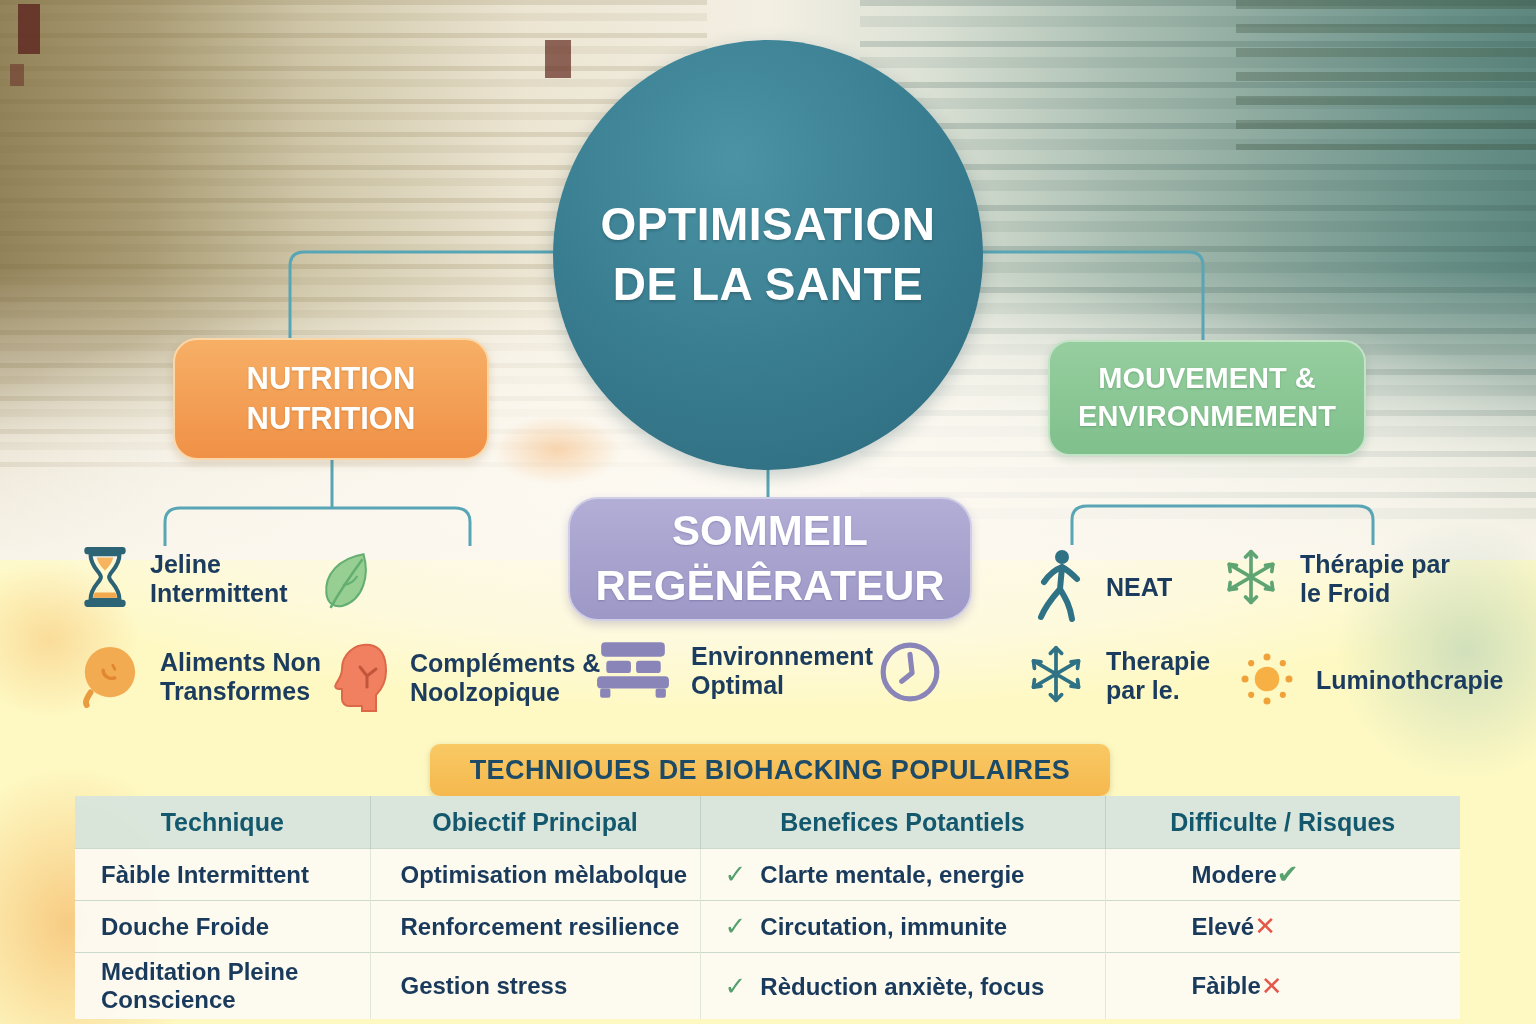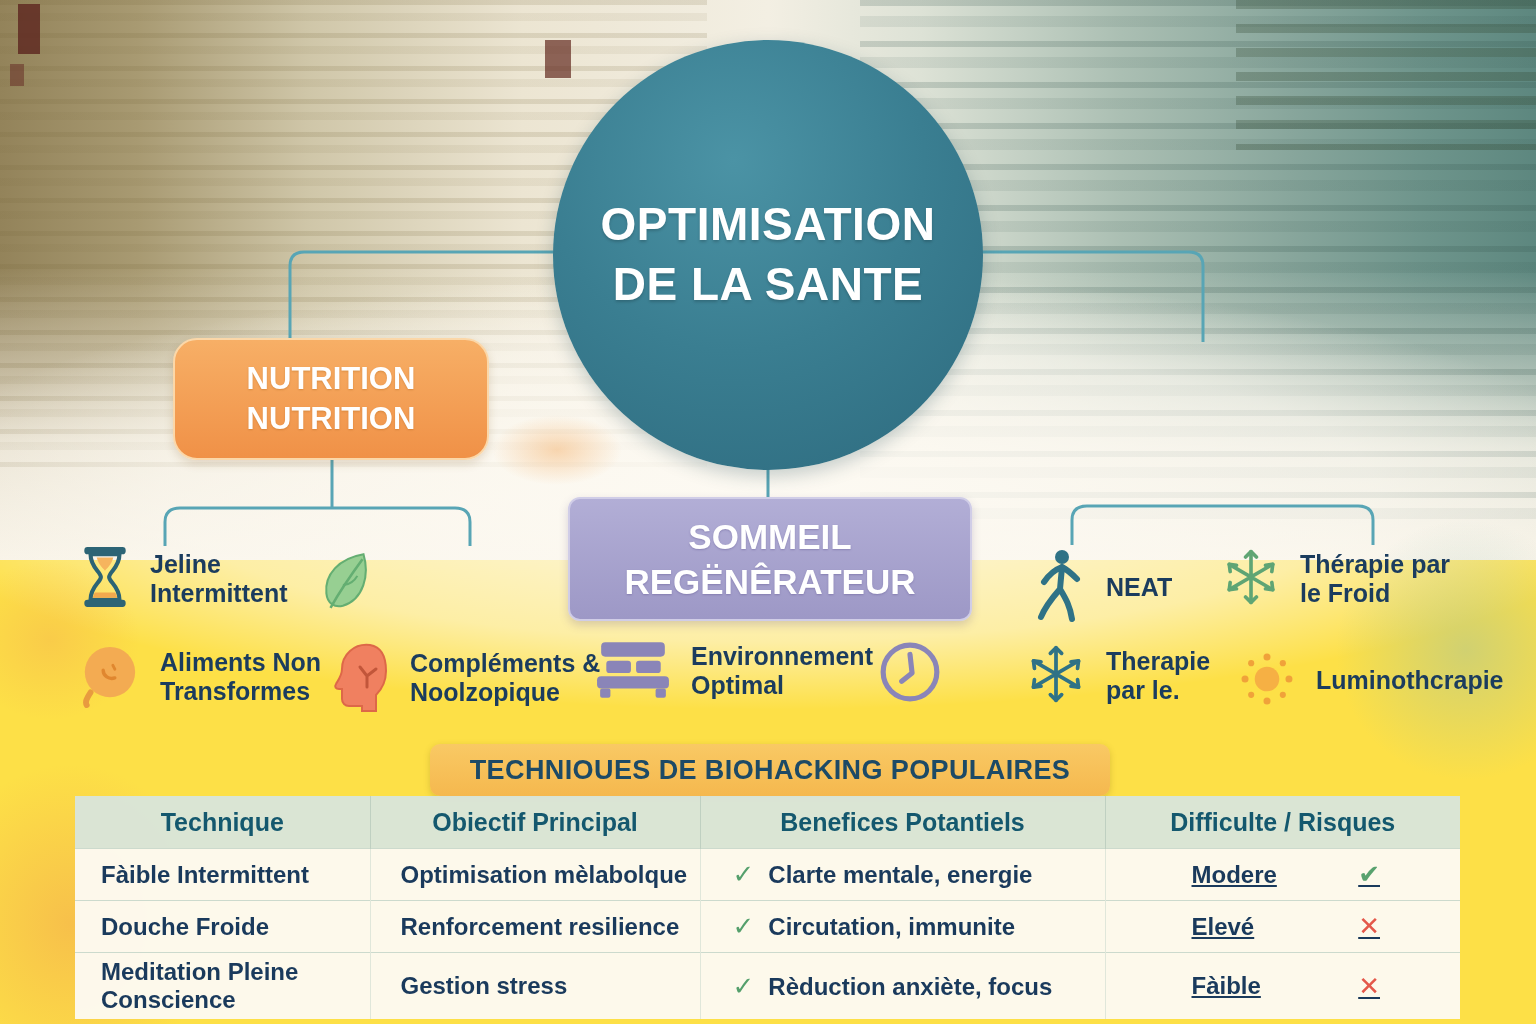--- a/index.html
+++ b/index.html
@@ -1,17 +1,17 @@
 <!DOCTYPE html>
 <html><head>
 <meta charset="utf-8">
 <style>
   html,body{margin:0;padding:0;}
   .stage{position:relative;width:1536px;height:1024px;overflow:hidden;
-    font-family:"Liberation Sans","DejaVu Sans",sans-serif;background:#fde047;}
+    font-family:"Liberation Sans","DejaVu Sans",sans-serif;background:#fef9c3;}
 
   
   .bg-top{position:absolute;left:0;top:0;width:100%;height:560px;
     background:
       linear-gradient(180deg, rgba(248,243,231,0) 48%, rgba(248,243,231,.85) 80%, #f8f3e7 100%),
       linear-gradient(90deg,#93835a 0%,#a89a72 9%,#cfc6a8 20%,#ece5d2 34%,#f3efe3 50%,#dde2d6 60%,#abbfb3 73%,#88a69c 84%,#6d948b 93%,#5d877f 100%);}
   .glitch-l{position:absolute;left:0;top:0;width:46%;height:470px;opacity:.8;
     background:repeating-linear-gradient(180deg, rgba(118,102,58,.20) 0 5px, transparent 5px 13px, rgba(118,102,58,.10) 13px 21px, transparent 21px 33px);}
   .glitch-r{position:absolute;right:0;top:0;width:44%;height:520px;opacity:.85;
     background:repeating-linear-gradient(180deg, rgba(47,79,71,.22) 0 6px, transparent 6px 16px, rgba(47,79,71,.11) 16px 27px, transparent 27px 41px);}
@@ -42,23 +42,23 @@
     font-size:46px;line-height:1.3;letter-spacing:.5px;text-shadow:0 2px 3px rgba(0,0,0,.18);
     box-shadow:0 6px 18px rgba(30,70,85,.25);}
   .node-nutrition{left:173px;top:338px;width:312px;height:118px;border-radius:24px;
     background:linear-gradient(180deg,#f7af66 0%,#f09147 100%);border:2px solid #fbd7a8;
     font-size:31px;line-height:1.3;text-shadow:0 1px 2px rgba(150,80,0,.3);
     box-shadow:0 4px 10px rgba(120,80,20,.18);}
   .node-mouvement{left:1048px;top:340px;width:314px;height:112px;border-radius:22px;
     background:linear-gradient(180deg,#97ce9f 0%,#7fc08c 100%);border:2px solid #c2e3c6;
     font-size:29px;line-height:1.3;text-shadow:0 1px 2px rgba(40,100,55,.3);
     box-shadow:0 4px 10px rgba(60,110,70,.2);}
-  .node-sommeil{left:568px;top:497px;width:400px;height:120px;border-radius:12px;
+  .node-sommeil{left:568px;top:497px;width:400px;height:120px;border-radius:30px;
     background:linear-gradient(180deg,#b2aed6 0%,#9d98c6 100%);border:2px solid #d0cde7;
-    font-size:35px;line-height:1.3;text-shadow:0 1px 2px rgba(80,70,130,.35);
+    font-size:42px;line-height:1.3;text-shadow:0 1px 2px rgba(80,70,130,.35);
     box-shadow:0 4px 10px rgba(80,70,130,.22);}
 
   
   .item{position:absolute;z-index:2;display:flex;align-items:center;gap:20px;}
   .item .lbl{font-size:25px;font-weight:700;color:#1b3c5e;line-height:1.18;}
   .nowrap{white-space:nowrap;}
 
   
   .banner{position:absolute;left:430px;top:744px;width:680px;height:52px;z-index:2;
     border-radius:10px;background:linear-gradient(180deg,#f9c964,#f5b84e);
@@ -71,24 +71,24 @@
     font-size:25px;font-weight:800;text-align:center;
     border-right:1px solid rgba(180,200,185,.7);}
   .tbl th:last-child{border-right:none;}
   .tbl td{background:rgba(253,250,241,.96);color:#1a3a5c;font-size:24px;font-weight:600;
     border-top:1px solid #ccdacd;border-right:1px solid #e0e7da;vertical-align:middle;}
   .tbl td:last-child{border-right:none;}
   .tbl tr.r1 td,.tbl tr.r2 td{height:49px;}
   .tbl tr.r3 td{height:64px;}
   .cell-technique{padding-left:26px;line-height:1.15;}
   .cell-objectif{padding-left:30px;}
-  .cell-benefices{padding-left:32px;}
+  .cell-benefices{padding-left:24px;}
   .chk{color:#55a06c;font-weight:800;margin-right:14px;font-size:26px;}
   .cell-diff{padding:0 80px 0 86px;}
-  .diff-inner{display:flex;align-items:center;justify-content:space-between;text-decoration:underline;}
+  .diff-inner{display:flex;align-items:center;justify-content:flex-start;}
   .diff-mark{font-size:26px;font-weight:800;}
   .diff-mark.check{color:#58a26e;}
   .diff-mark.cross{color:#e4584a;}
 </style>
 </head>
 <body>
 
 <div class="stage">
 
   <div class="bg-top"></div>
@@ -116,20 +116,23 @@
 
   <div class="node node-circle">
     <div>
       <div>OPTIMISATION</div>
       <div>DE LA SANTE</div>
     </div>
   </div>
 
   <div class="node node-nutrition">
     <span>NUTRITION NUTRITION</span>
+  </div>
+  <div class="node node-mouvement">
+    <span>MOUVEMENT &amp; ENVIRONMEMENT</span>
   </div>
   <div class="node node-sommeil">
     <span>SOMMEIL REGËNÊRATEUR</span>
   </div>
 
   <div class="item" style="left:80px;top:545px;gap:20px;">
     <span>
       <svg width="50" height="64" viewBox="0 0 48 62">
         <rect x="4" y="2" width="40" height="7" rx="3" fill="#2c6475"></rect>
         <rect x="4" y="53" width="40" height="7" rx="3" fill="#2c6475"></rect>

